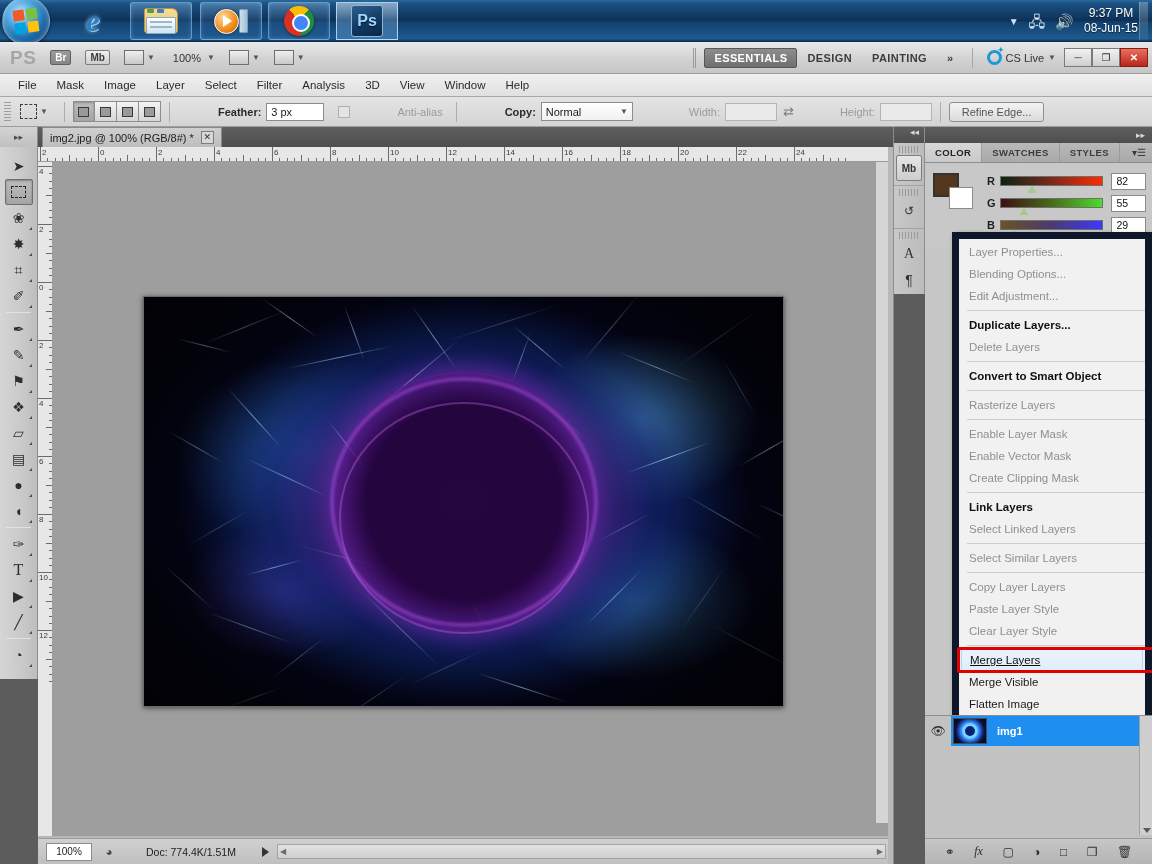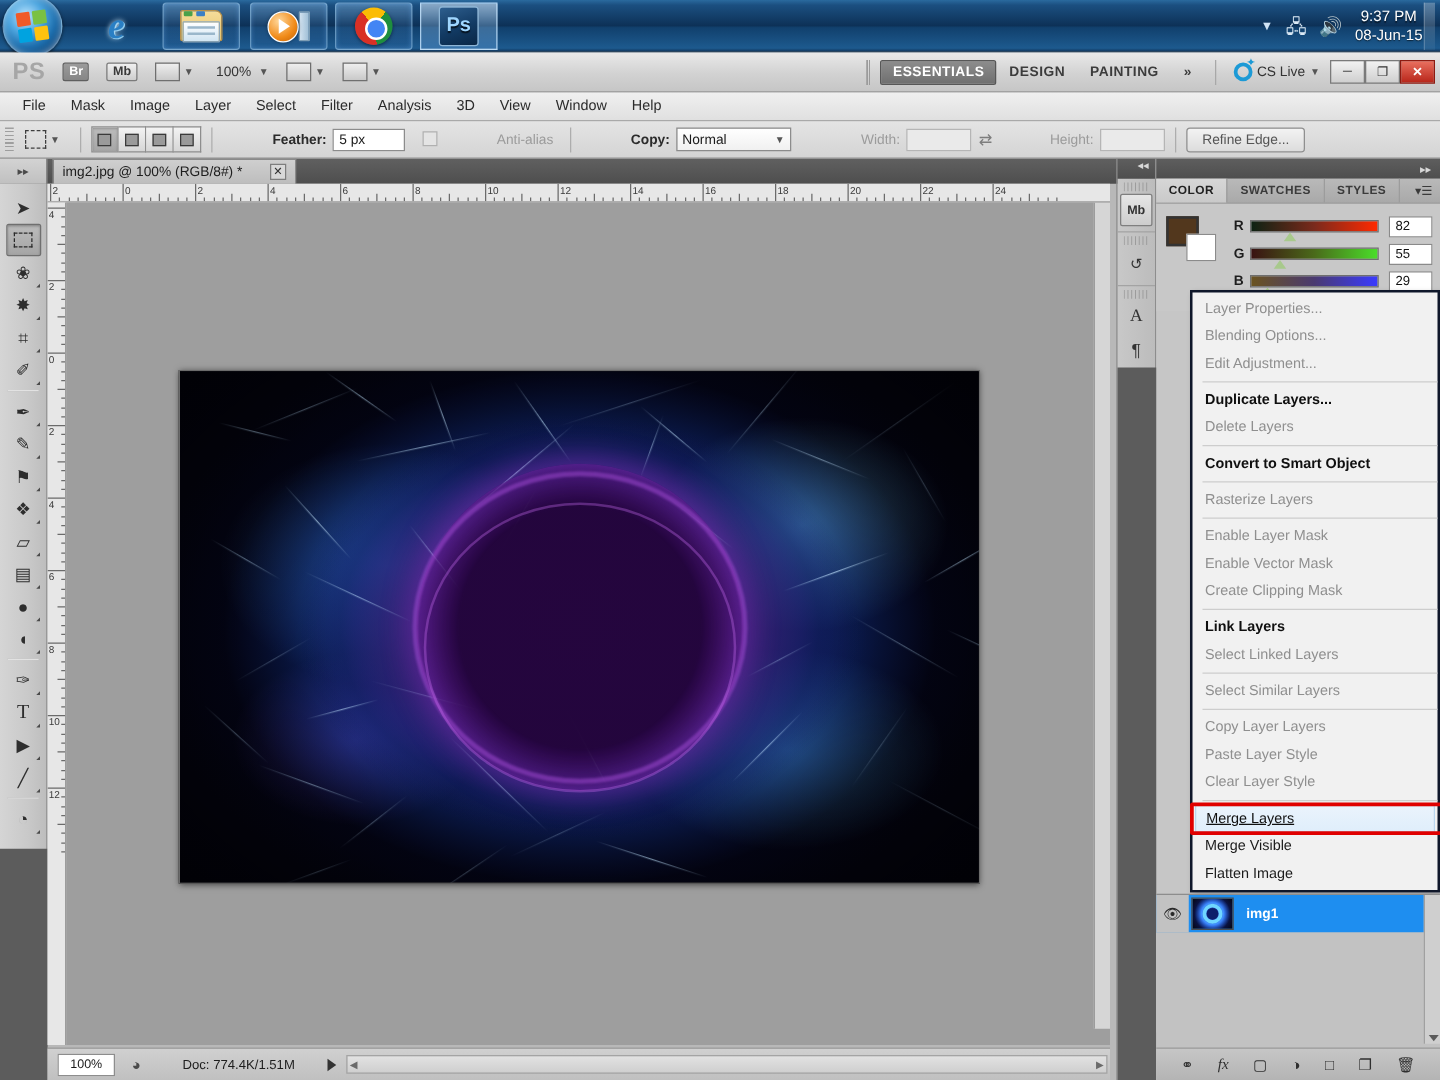--- a/index.html
+++ b/index.html
@@ -155,21 +155,21 @@
 
   
   .tabbar{
     position:absolute; left:0; top:127px; width:1152px; height:20px;
     background:linear-gradient(180deg,#606060,#4e4e4e); display:flex; align-items:flex-end;
   }
   .collapse-l{ width:38px;height:20px; background:linear-gradient(180deg,#d3d3d3,#c0c0c0);
      display:flex;align-items:center;justify-content:center; color:#4a4a4a; font-size:9px; border-right:1px solid #8d8d8d;}
   .doctab{
     height:20px; background:linear-gradient(180deg,#cfcfcf,#bdbdbd); border:1px solid #8a8a8a; border-bottom:none;
-    display:flex; align-items:center; padding:0 7px; gap:22px; font-size:11px; color:#1d1d1d; margin-left:4px;
+    display:flex; align-items:center; padding:0 7px; gap:7px; font-size:11px; color:#1d1d1d; margin-left:4px;
   }
   .tabx{ width:13px;height:13px; border:1px solid #7d7d7d; background:#d8d8d8; display:flex;align-items:center;justify-content:center;
      font-size:9px; color:#333; line-height:1;}
 
   
   .tools{
     position:absolute; left:0; top:147px; width:38px; height:717px;
     background:linear-gradient(90deg,#d5d5d5,#c9c9c9 60%,#bdbdbd);
     border-right:1px solid #8d8d8d;
   }
@@ -288,21 +288,21 @@
   .cp-slider.g{ background:linear-gradient(90deg,#3a1212,#4a6a1a 50%,#4ade2a);}
   .cp-slider.b{ background:linear-gradient(90deg,#6b5420,#4a3a70 50%,#3a3aff);}
   .cp-thumb{ position:absolute; top:9px; width:0;height:0;
      border-left:5px solid transparent; border-right:5px solid transparent; border-bottom:7px solid #a8c98c;}
   .cp-val{ margin-left:8px; width:36px; height:17px; background:#fff; border:1px solid #8a8a8a;
      font-size:10.5px; color:#111; display:flex; align-items:center; padding-left:4px;}
 
   
   .ctxmenu{
     position:absolute; left:27px; top:105px; width:200px;
-    background:#f1f1f1; border:2px solid #0f172a;
+    background:#f1f1f1; border:7px solid #0f172a;
     box-shadow:2px 2px 5px rgba(0,0,0,.35);
     padding:2px 0;
   }
   .ctx-item{ height:22px; display:flex; align-items:center; padding-left:10px; font-size:11.5px; color:#8f8f8f;}
   .ctx-item.en{ color:#1b1b1b;}
   .ctx-item.bold{ font-weight:bold; color:#0f0f0f;}
   .ctx-item.hover{ background:linear-gradient(180deg,#eaf3fc,#dfeefb); border:1px solid #b8d6f0; height:22px;
      margin:0 2px; padding-left:8px; color:#101010;}
   .ctx-sep{ height:1px; background:#cdcdcd; margin:3px 0 3px 8px;}
   .redbox{ position:absolute; left:-2px; width:204px; height:26px; border:3px solid #e00000; border-radius:2px; pointer-events:none;}
@@ -450,21 +450,21 @@
         </span>
       <span class="sm">
           <b></b>
         </span>
       <span class="sm">
           <b></b>
         </span>
     </span>
     <span class="ob-sep"></span>
     <span class="lbl">Feather:</span>
-    <span class="tfield" style="width:58px;">5 px</span>
+    <span class="tfield" style="width:58px;">3 px</span>
     <span style="margin-left:14px;">
       <span class="chk"></span>
       <span class="lbl dim">Anti-alias</span>
     </span>
     <span class="ob-sep"></span>
     <span class="lbl">Copy:</span>
     <span class="dropdown">
       <span>Normal</span>
       <span class="caret">▼</span>
     </span>

